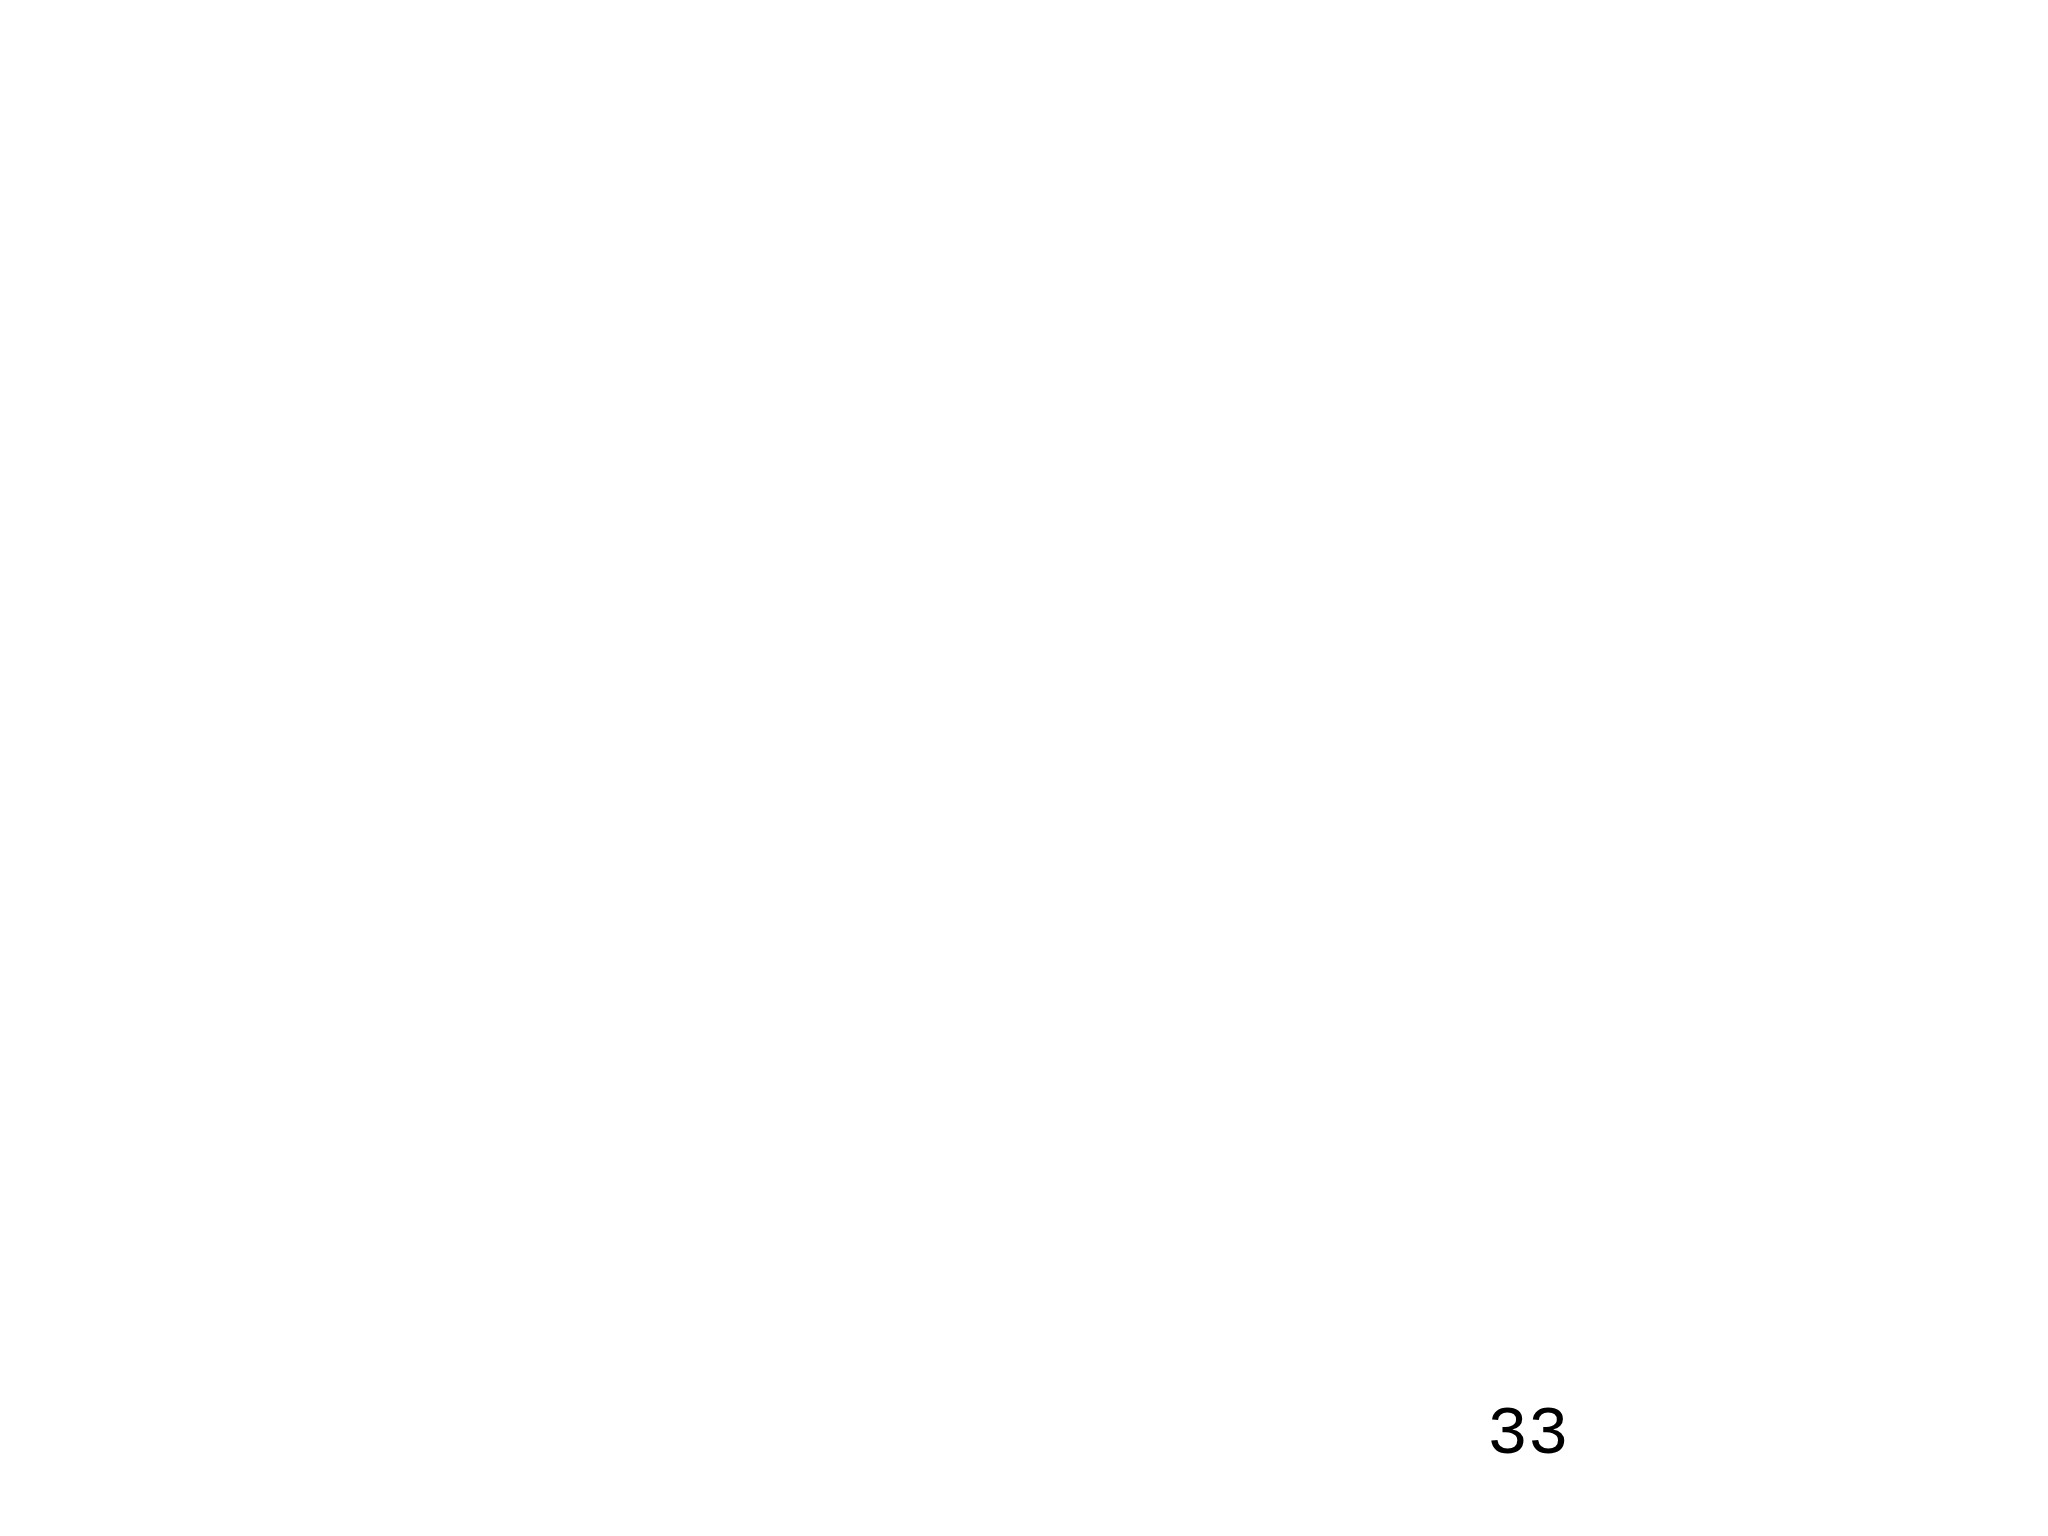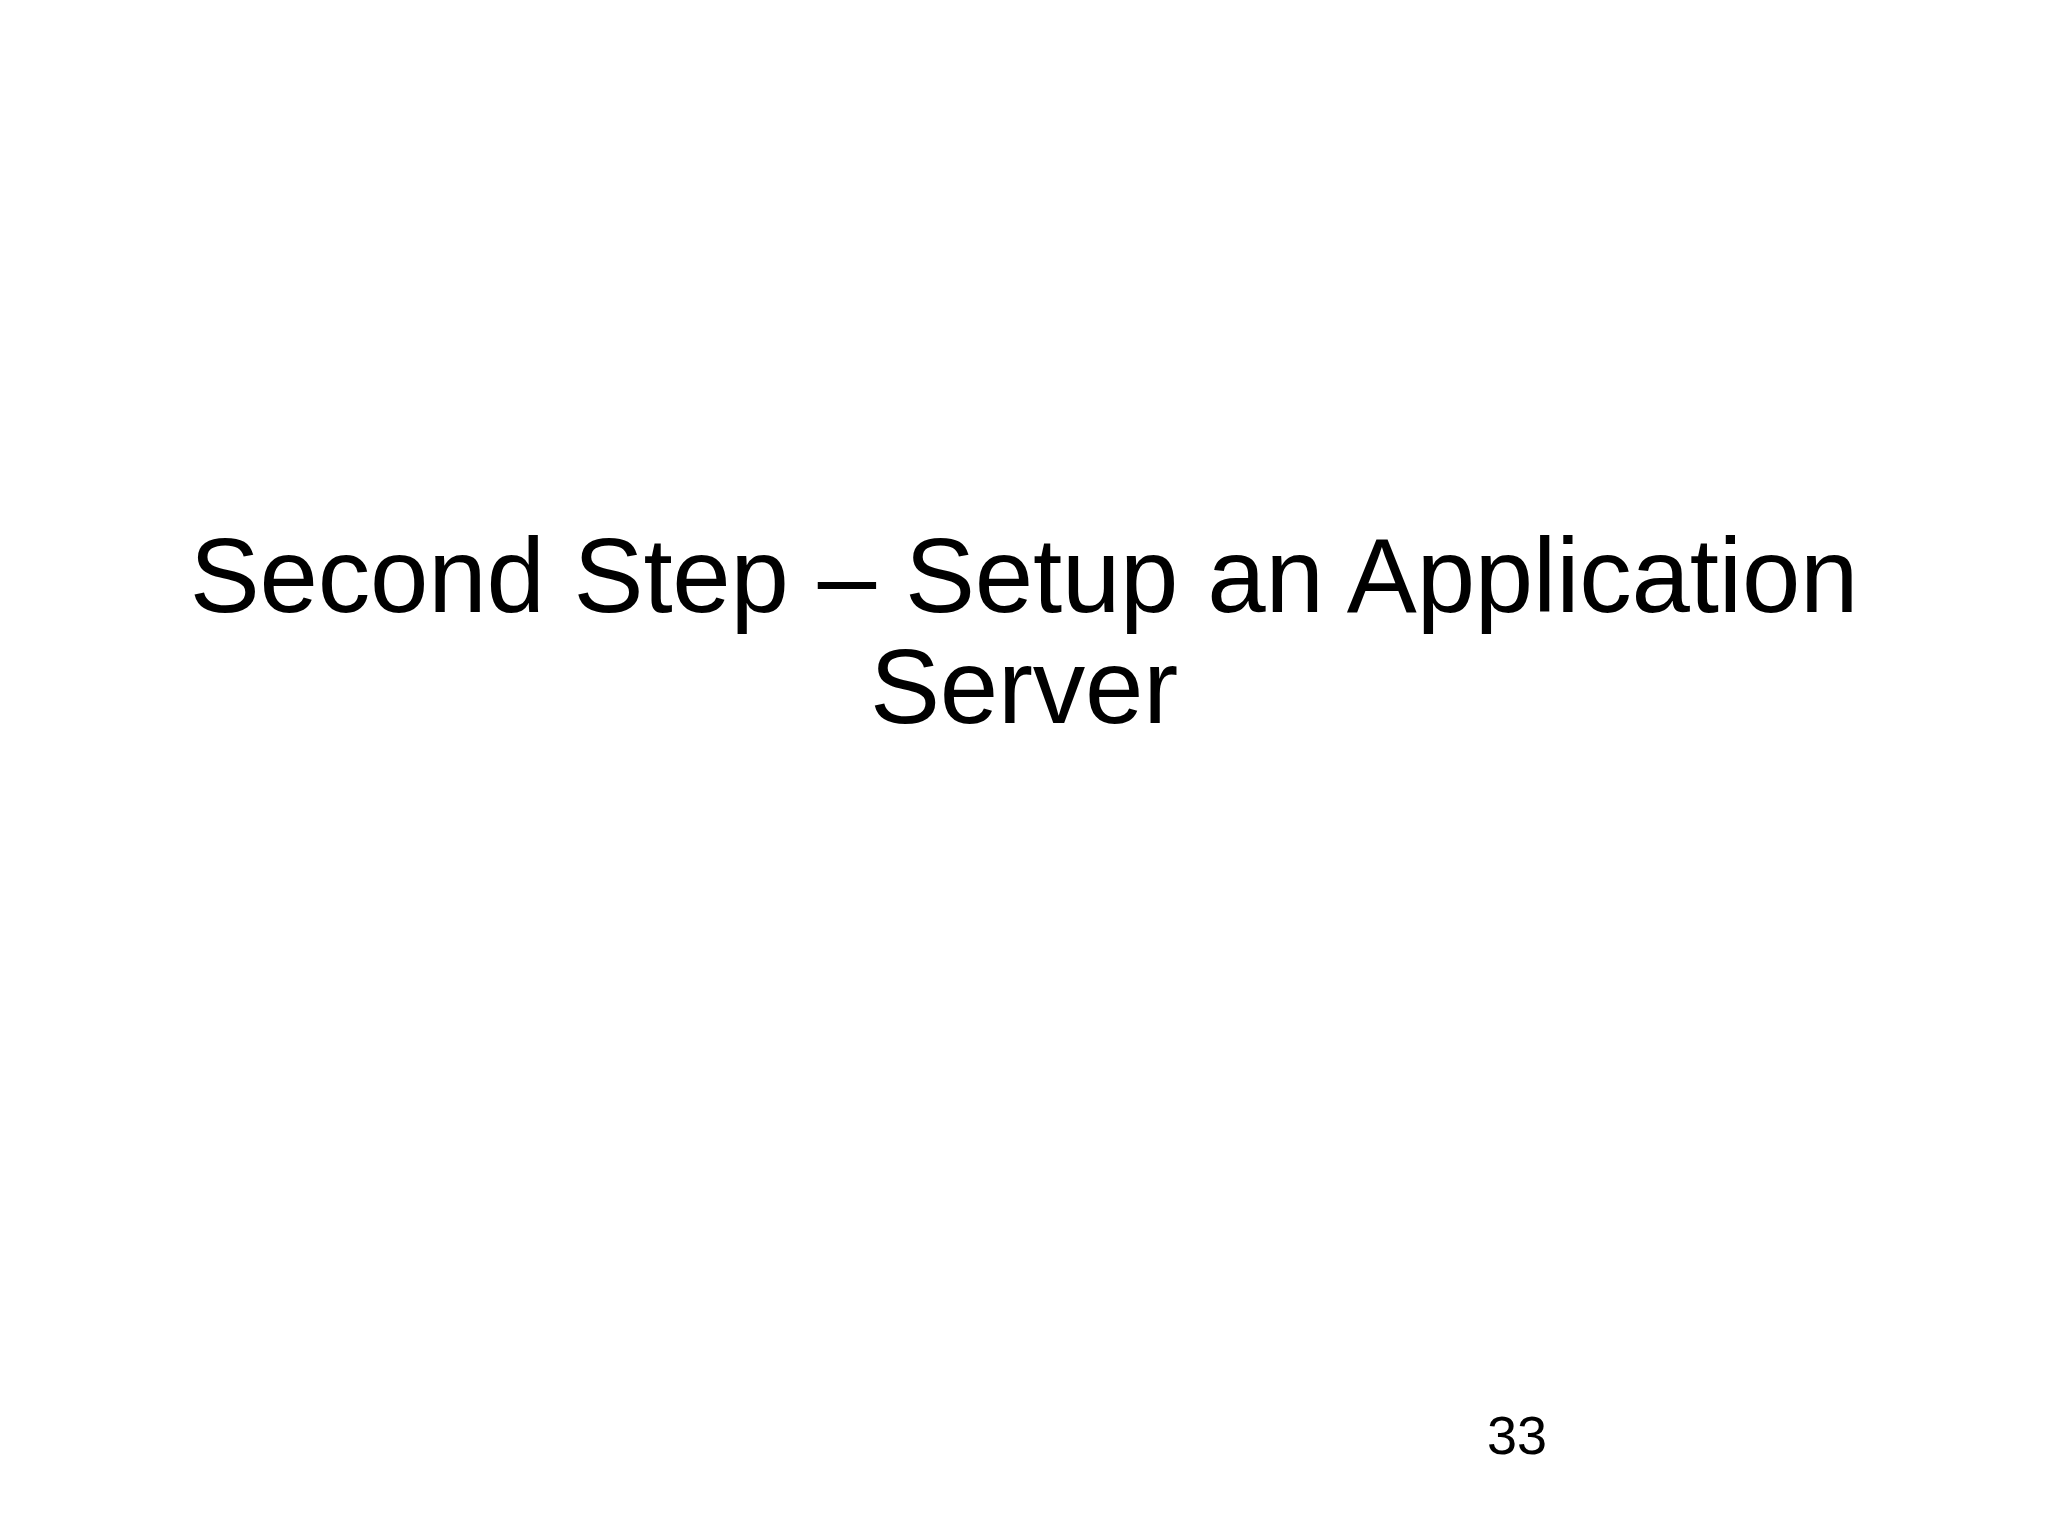--- a/index.html
+++ b/index.html
@@ -38,32 +38,28 @@
     letter-spacing: -0.2px;
     color: #000000;
     white-space: nowrap;
   }
 
   
   .page-number {
     position: absolute;
     left: 1487px;
     top: 1400px;
-    font-family: Liberation Sans, sans-serif;
-    font-size: 54px;
+    font-family: Liberation Mono, monospace;
+    font-size: 68px;
     font-weight: 400;
     line-height: 70px;
     color: #000000;
   }
 </style>
 </head>
 <body>
 
 <div class="slide">
 
-  <div class="title-block">
-    <span class="title-line">Second Step – Setup an Application</span>
-    <span class="title-line">Server</span>
-  </div>
 
   <div class="page-number">33</div>
 
 </div>
 
 </body></html>

